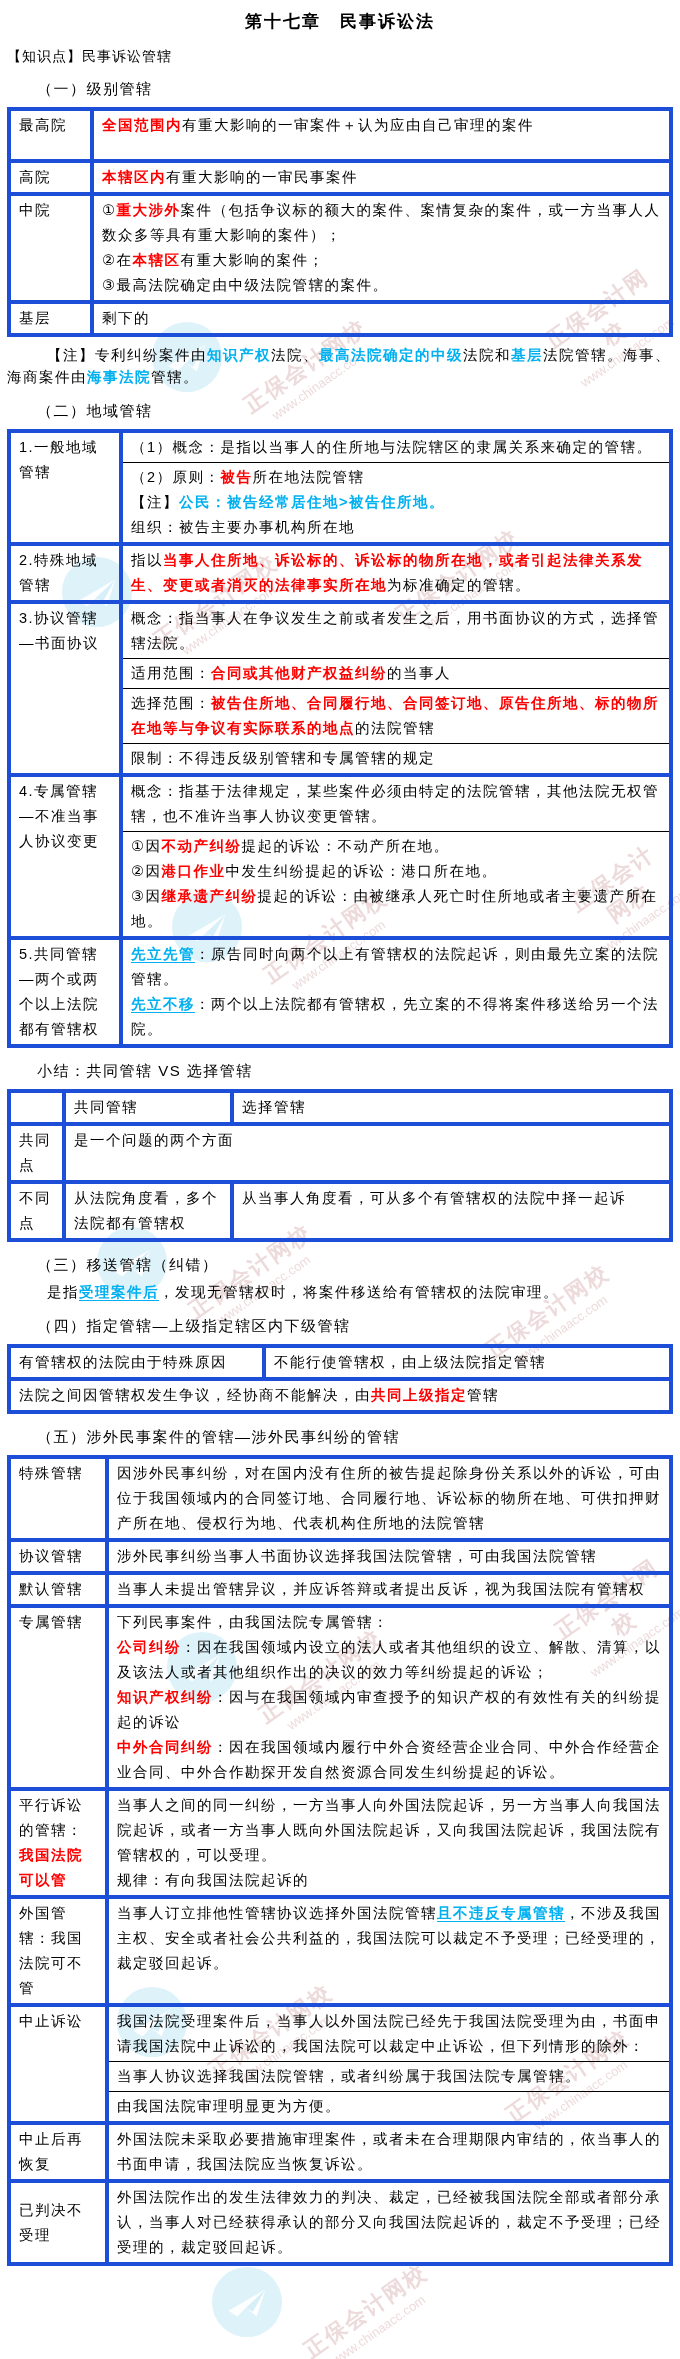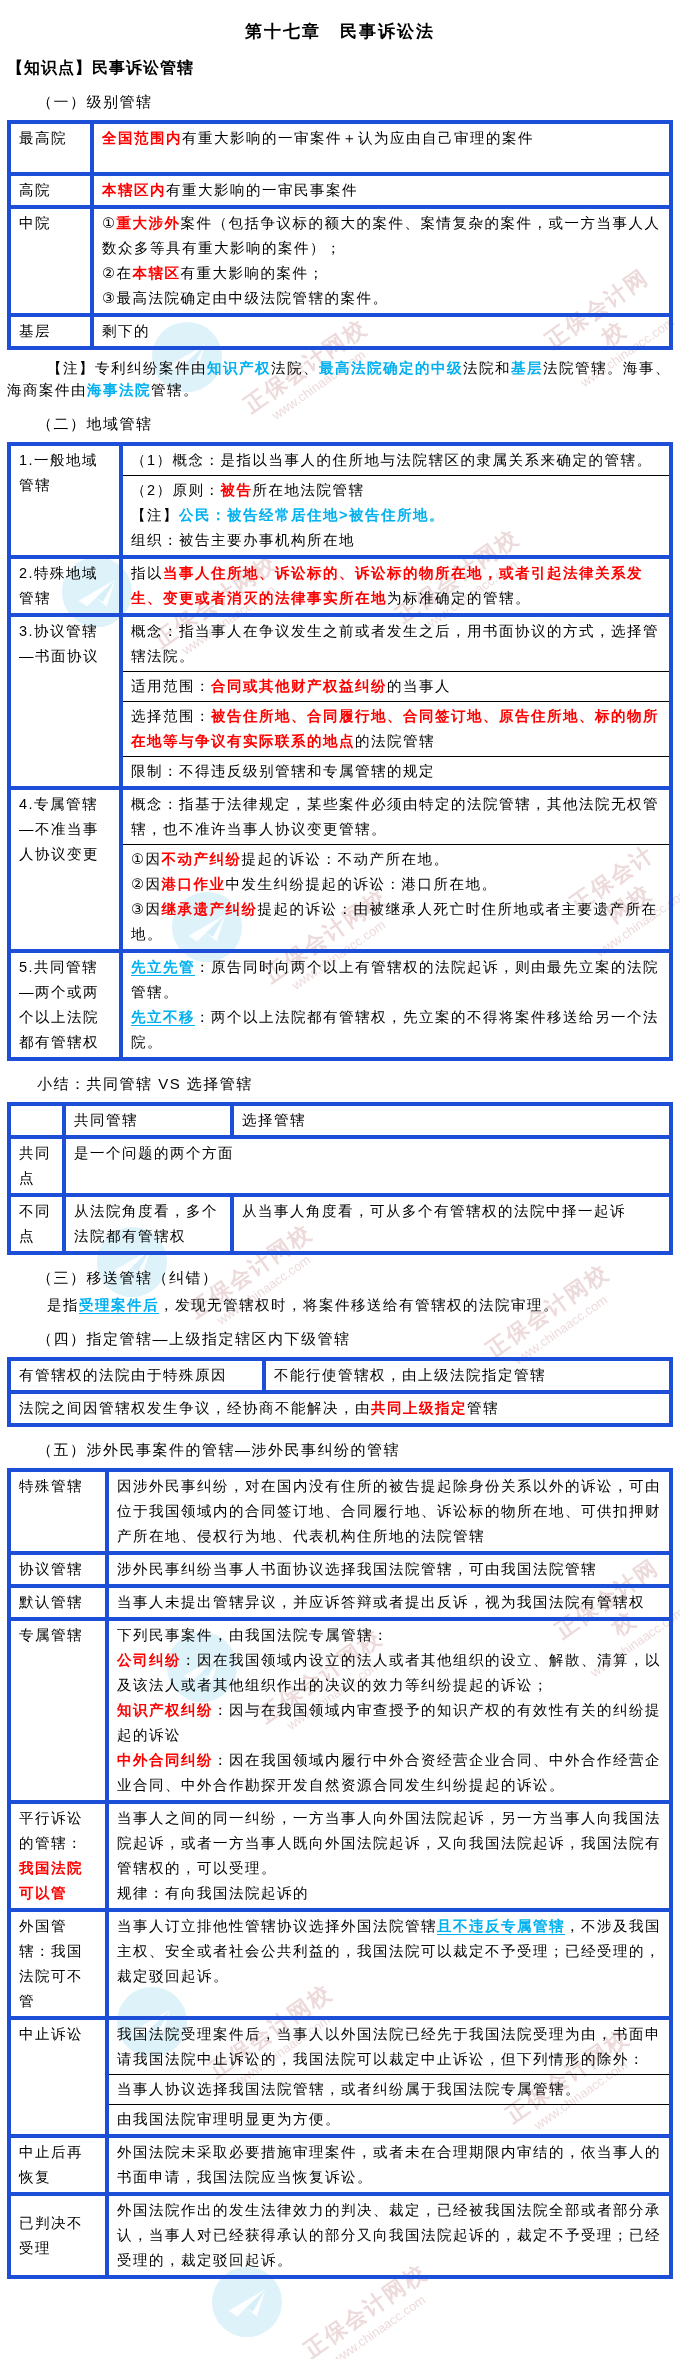--- a/index.html
+++ b/index.html
@@ -1,21 +1,21 @@
 <!DOCTYPE html>
 <html><head>
 <meta charset="utf-8">
 <style>
   html,body{margin:0;padding:0;background:#ffffff;}
   body{width:680px;font-family:"Liberation Sans","DejaVu Sans",sans-serif;color:#000;}
   .page{position:relative;width:680px;min-height:2359px;overflow:hidden;background:#fff;}
   #wm-layer{position:absolute;inset:0;z-index:0;pointer-events:none;}
   .content{position:relative;z-index:1;}
-  .doc-title{font-size:17px;font-weight:700;text-align:center;padding-top:20px;letter-spacing:2px;}
-  .kp-title{font-size:16px;font-weight:700;margin:15px 7px 0;letter-spacing:1px;}
+  .doc-title{font-size:17px;font-weight:700;text-align:center;padding-top:10px;letter-spacing:2px;}
+  .kp-title{font-size:14px;font-weight:400;margin:15px 7px 0;letter-spacing:1px;}
   .sec-heading{font-size:15px;margin:12px 7px 5px;padding-left:30px;letter-spacing:1.5px;line-height:22px;}
   .body-para{font-size:14.5px;line-height:22px;margin:5px 7px;text-indent:40px;letter-spacing:1.5px;}
   .doc-table{border-collapse:collapse;table-layout:fixed;width:666px;margin:7px 7px;font-size:14.5px;letter-spacing:1.5px;}
   .doc-table td{border:4px solid #1d4ed8;vertical-align:top;padding:0;word-break:break-all;}
   .subcell{padding:2px 8px;}
   .subcell + .subcell{border-top:1px solid #000;}
   .rich-line{line-height:25px;min-height:25px;}
   .seg-r{color:#ff0000;font-weight:700;}
   .seg-b{color:#00b0f0;font-weight:700;}
   .seg-bu{color:#00b0f0;font-weight:700;text-decoration:underline;text-underline-offset:3px;}

